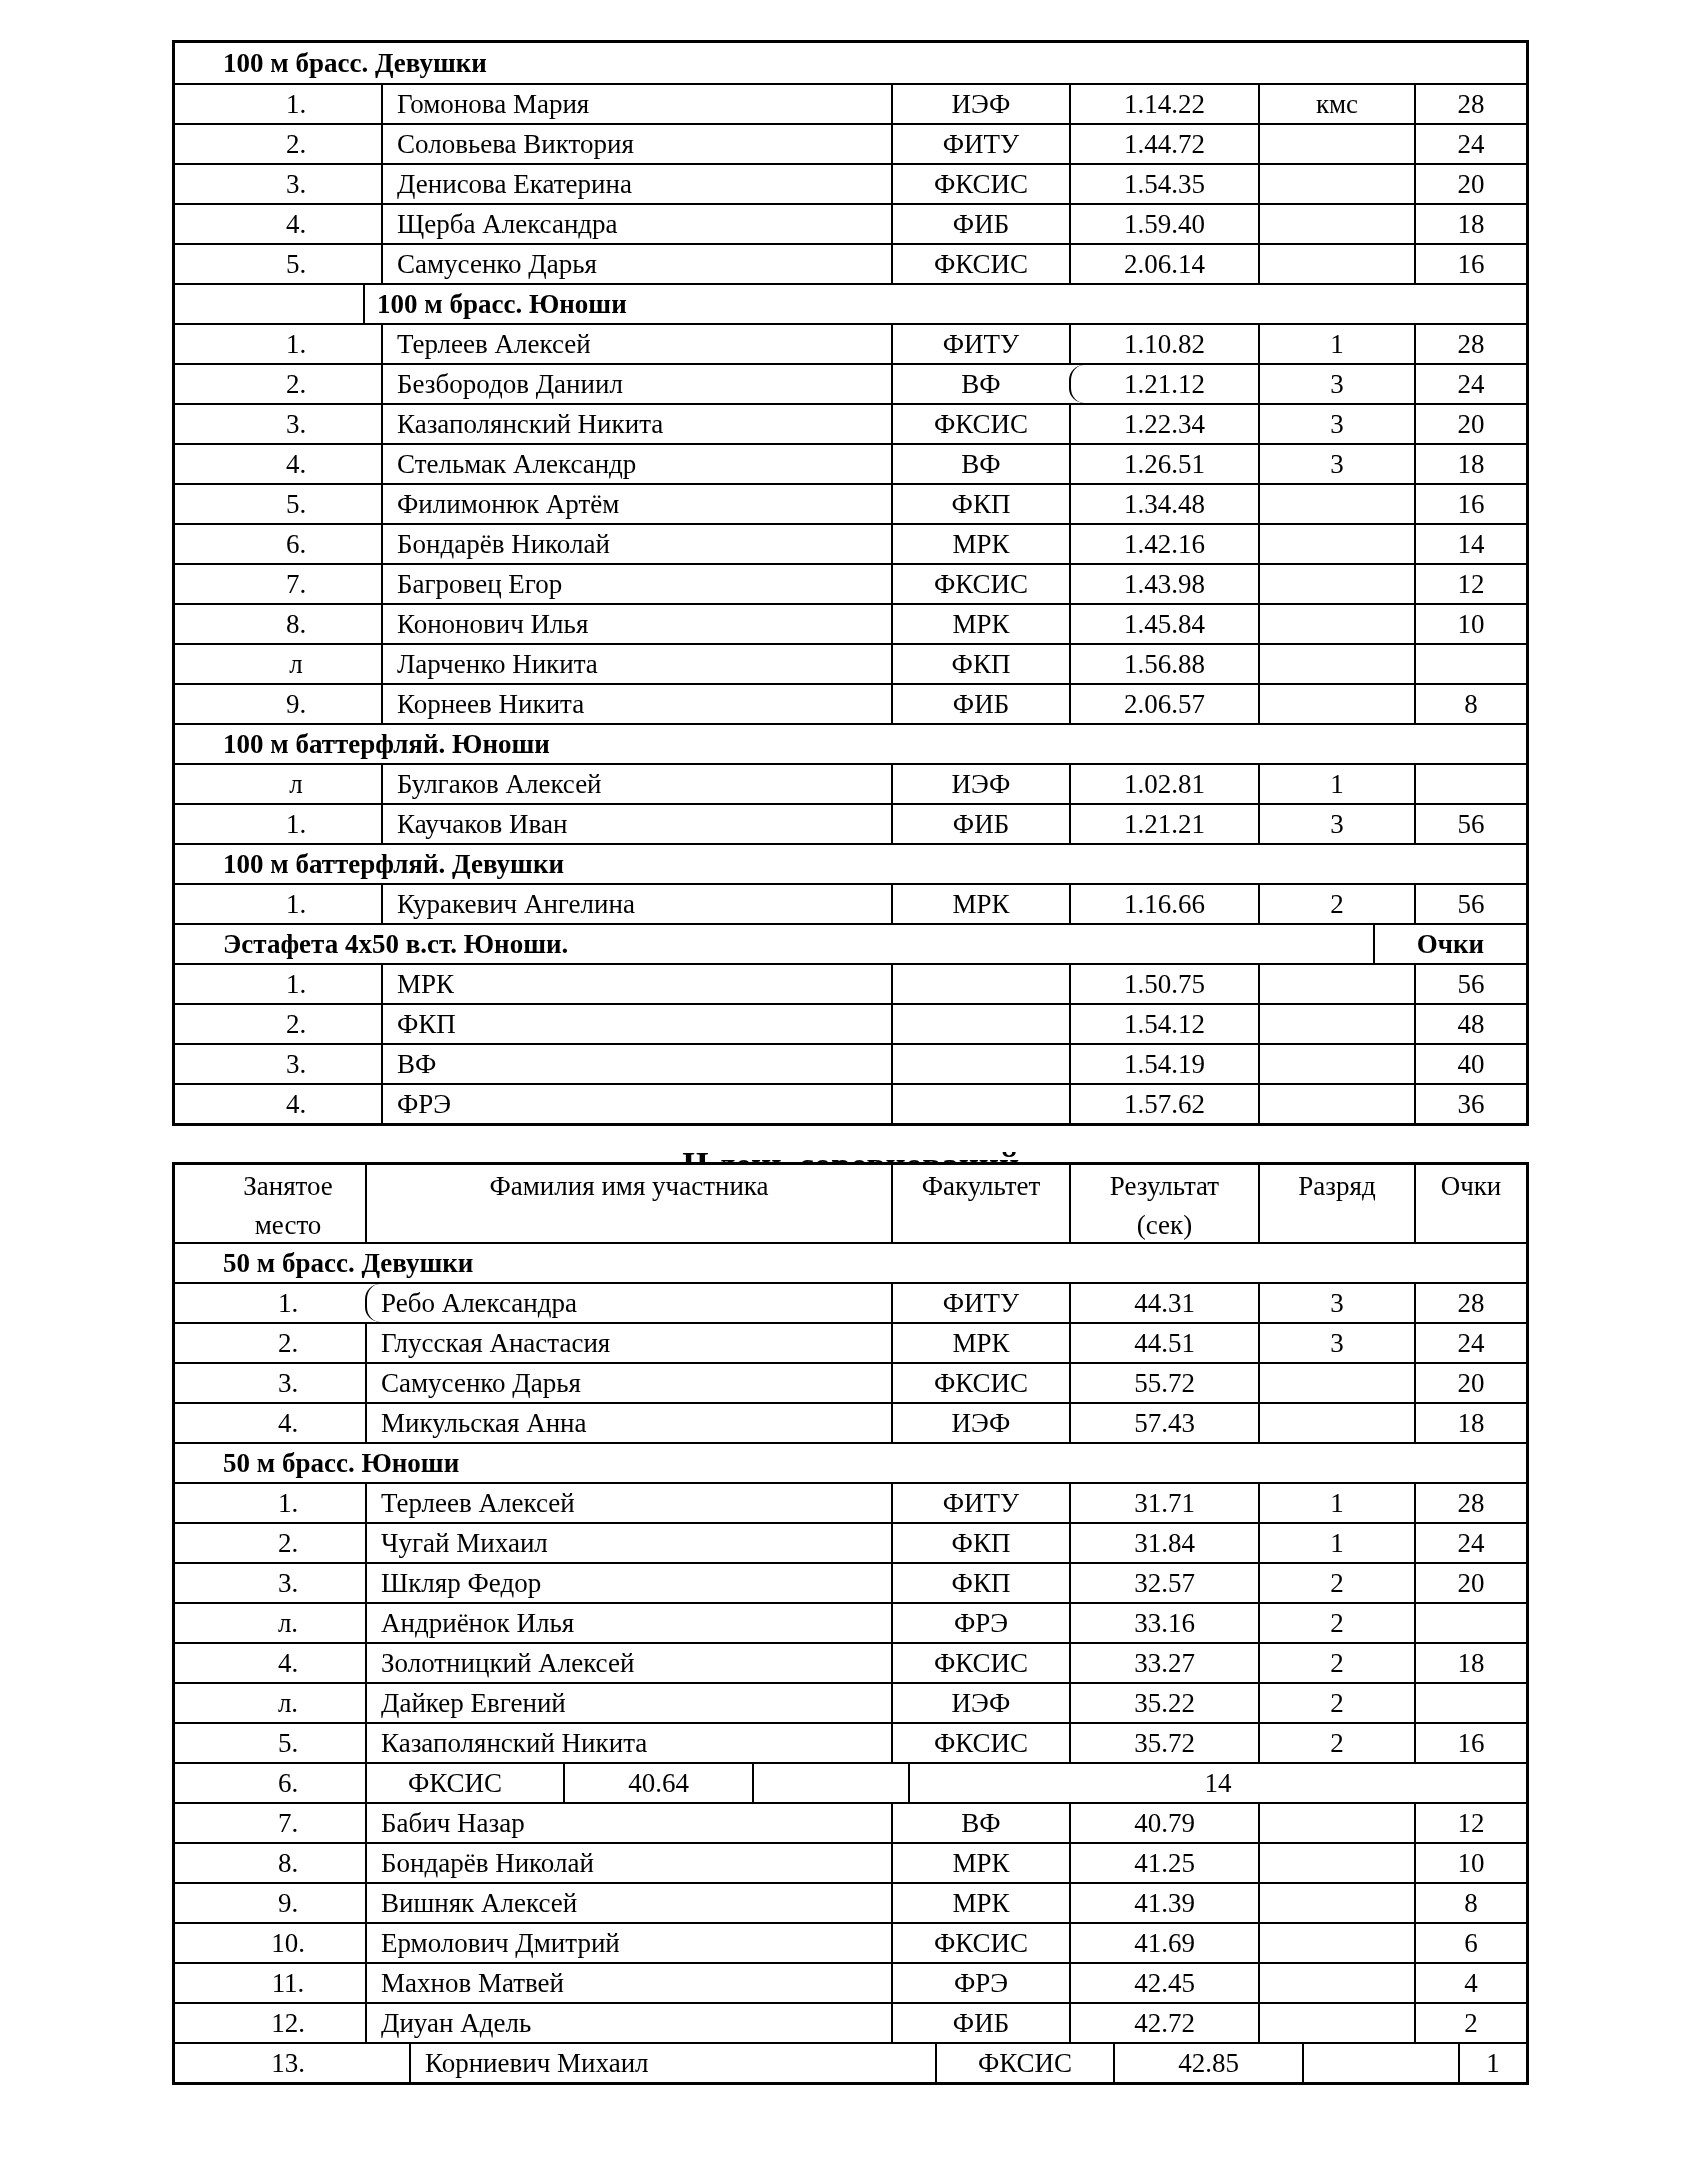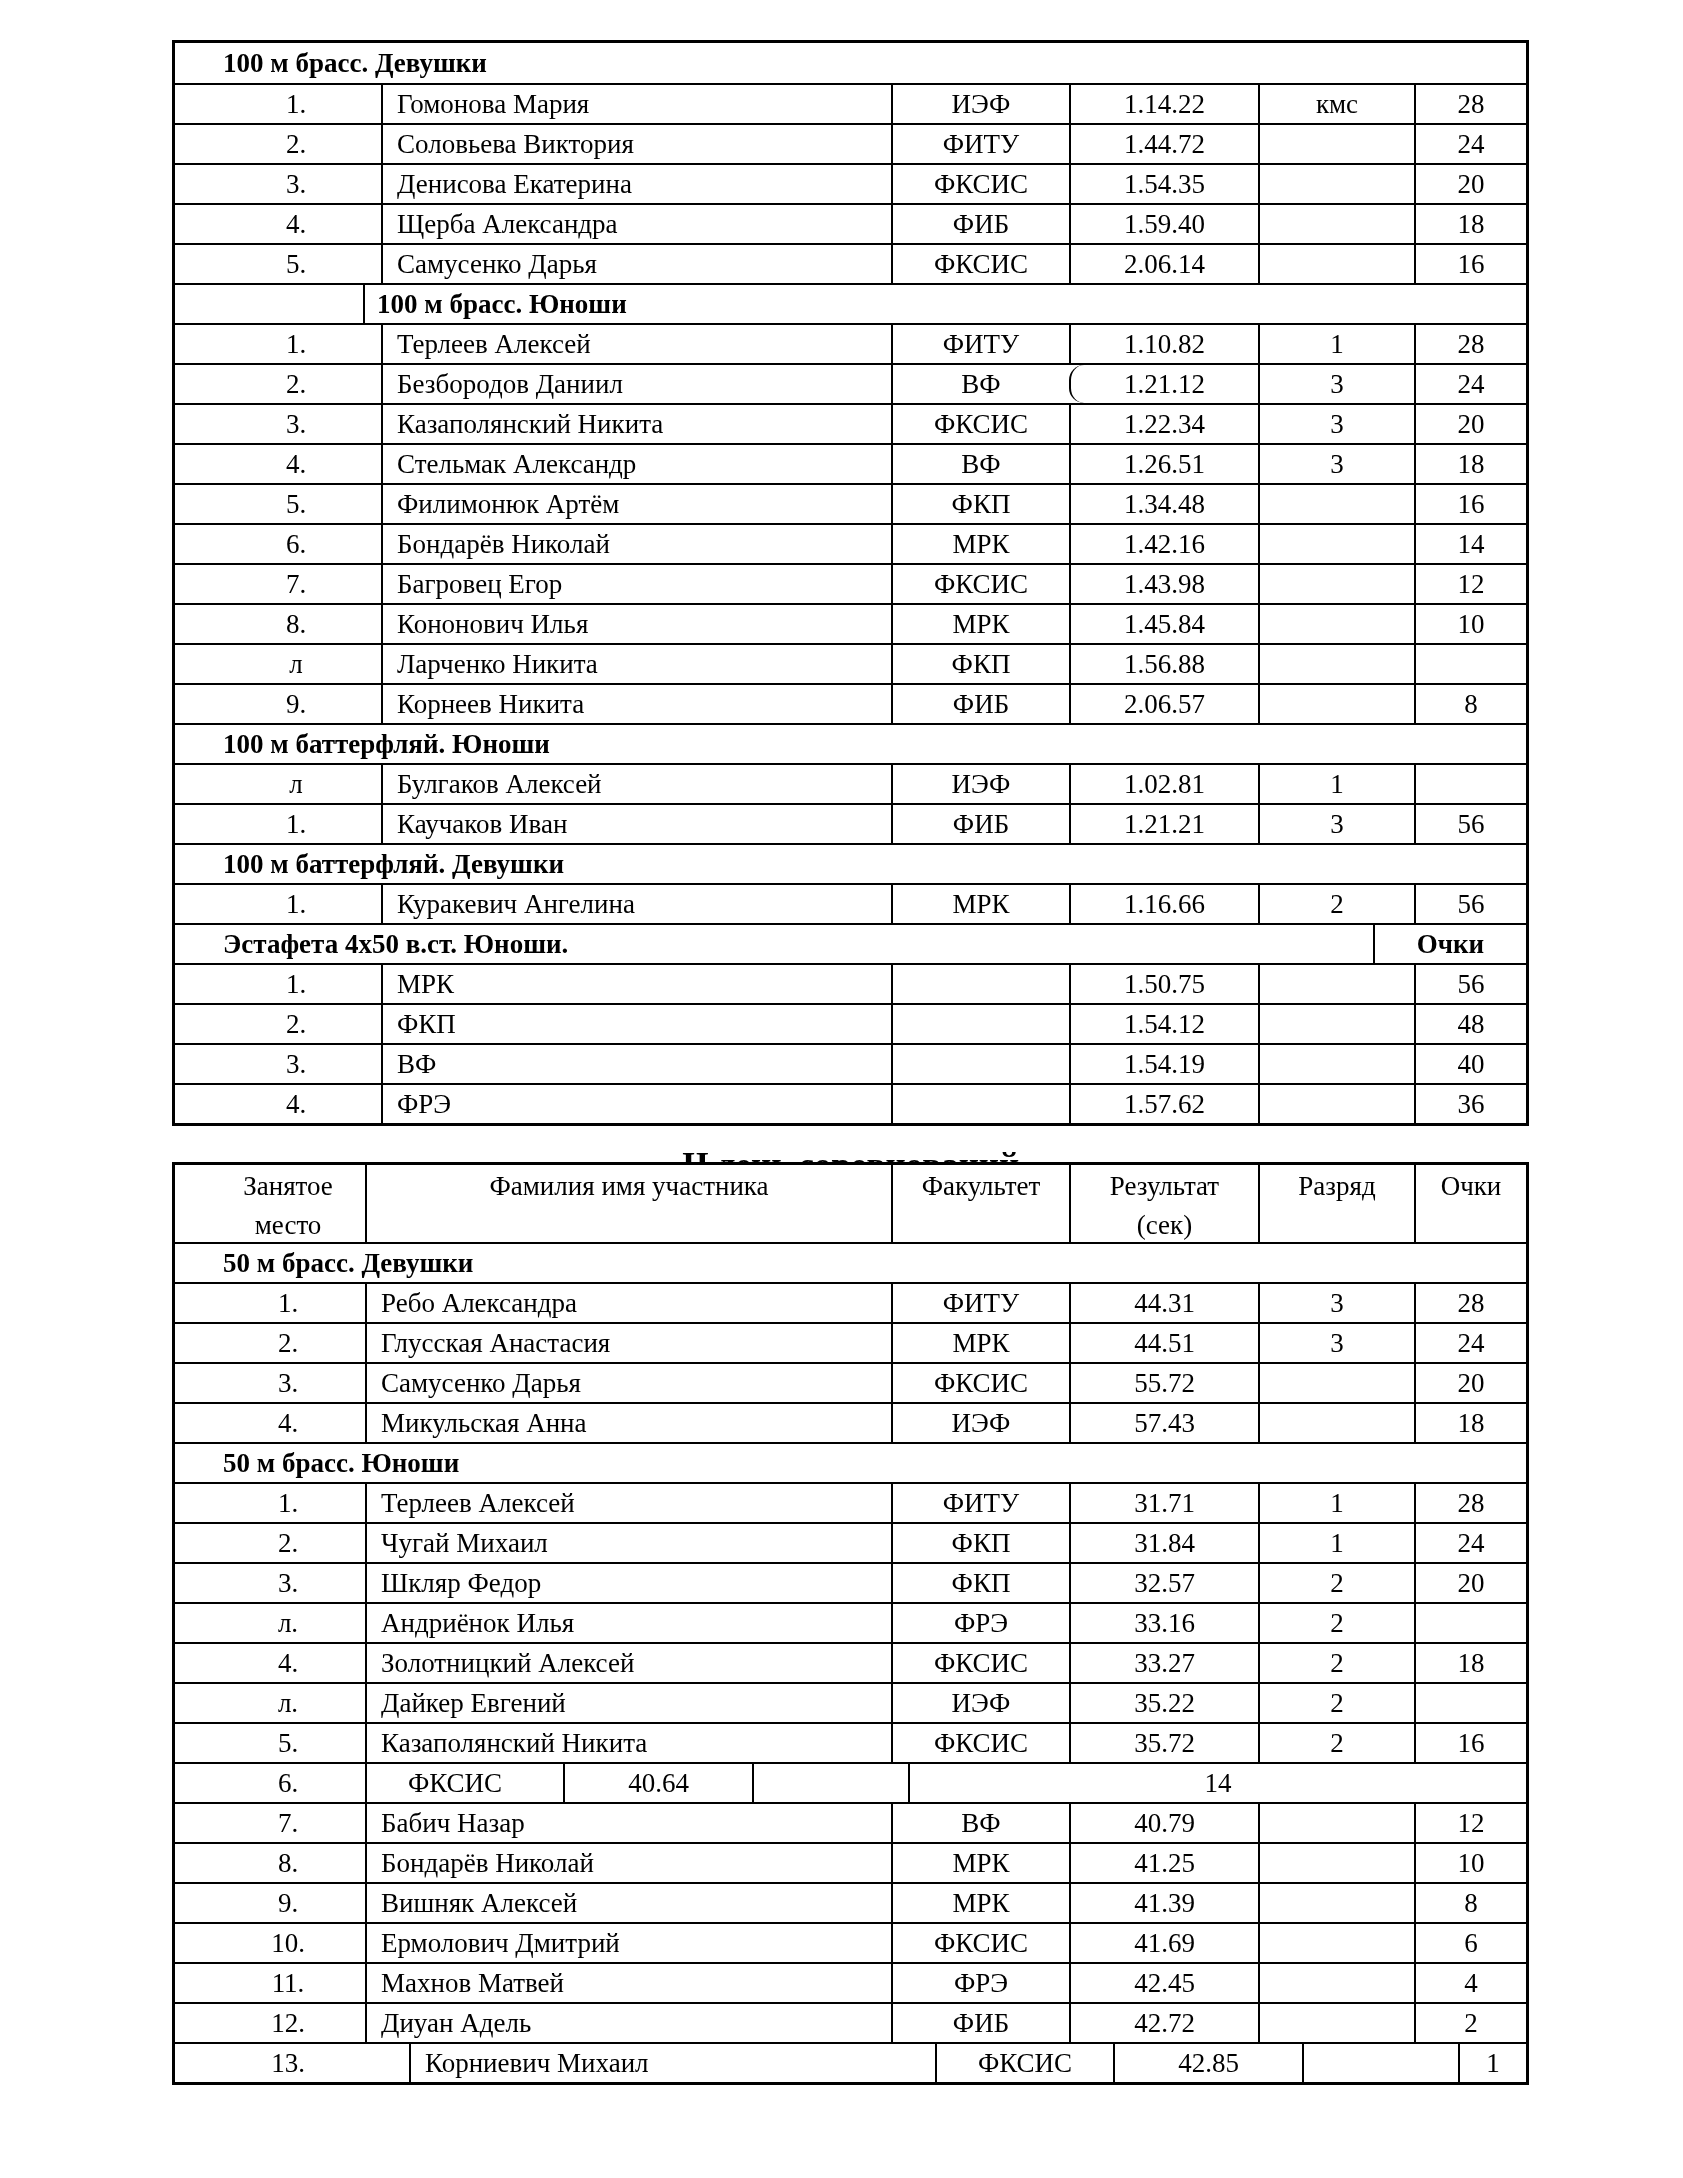--- a/index.html
+++ b/index.html
@@ -273,21 +273,21 @@
       </div>
       <div class="header-cell" style="flex: 1 1 auto;">
         <span>Очки</span>
       </div>
     </div>
     <div class="row">
       <div class="section-cell">50 м брасс. Девушки</div>
     </div>
     <div class="row">
       <div class="cell " style="flex: 0 0 154px;">1.</div>
-      <div class="cell name" style="flex: 0 0 526px;">Ребо Александра</div>
+      <div class="cell name" style="flex: 0 0 526px; border-radius: 15px;">Ребо Александра</div>
       <div class="cell " style="flex: 0 0 178px;">ФИТУ</div>
       <div class="cell " style="flex: 0 0 189px;">44.31</div>
       <div class="cell " style="flex: 0 0 156px;">3</div>
       <div class="cell " style="flex: 1 1 auto;">28</div>
     </div>
     <div class="row">
       <div class="cell " style="flex: 0 0 154px;">2.</div>
       <div class="cell name" style="flex: 0 0 526px;">Глусская Анастасия</div>
       <div class="cell " style="flex: 0 0 178px;">МРК</div>
       <div class="cell " style="flex: 0 0 189px;">44.51</div>

